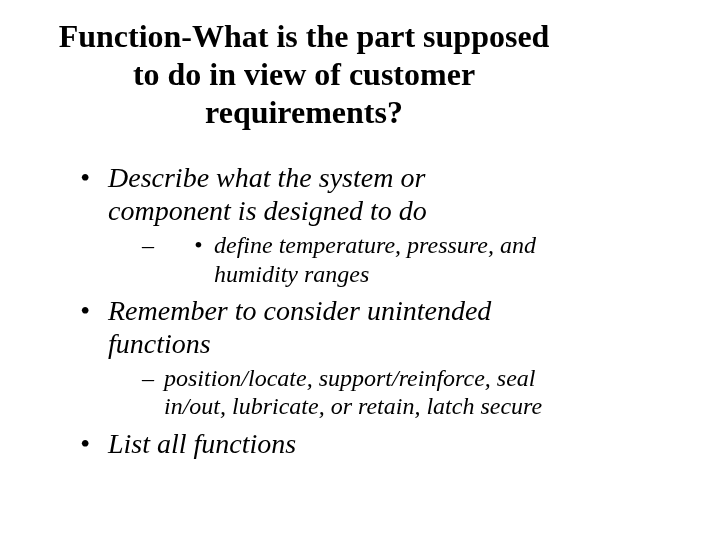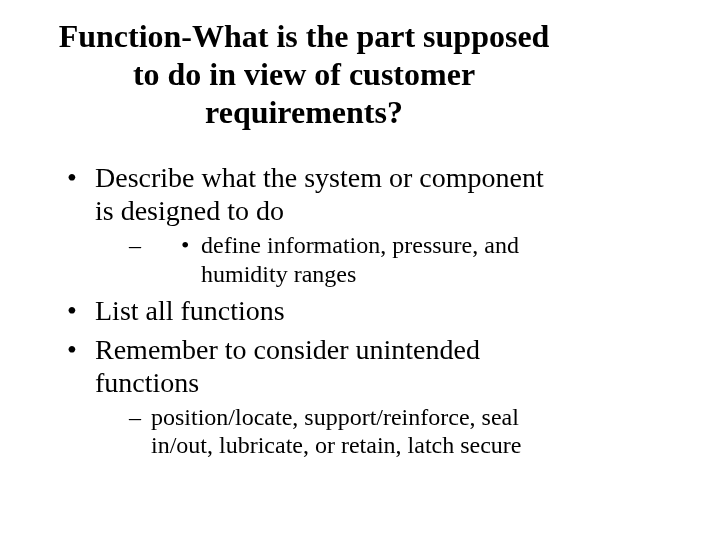--- a/index.html
+++ b/index.html
@@ -22,22 +22,23 @@
     line-height: 1.18;
     text-align: center;
     margin: 0 20px 30px 20px;
   }
   .body {
     font-size: 28px;
     line-height: 1.18;
   }
   ul.lvl1 {
     list-style: none;
-    margin: 3px;
+    margin: 16px;
     padding: 0 10px 0 34px;
+    font-style: italic;
   }
   ul.lvl1 > li {
     position: relative;
     padding-left: 28px;
     margin: 0 0 6px 0;
   }
   ul.lvl1 > li::before {
     content: "•";
     position: absolute;
     left: 0;
@@ -87,32 +88,32 @@
   <h1 class="title">Function-What is the part supposed to do in view of customer requirements?</h1>
 
   <div class="body">
     <ul class="lvl1">
       <li>
         <span>Describe what the system or component is designed to do</span>
         <ul class="lvl2">
           <li>
             <ul class="lvl3">
               <li>
-                <span>define information, pressure, and humidity ranges</span>
+                <span>define temperature, pressure, and humidity ranges</span>
               </li>
             </ul>
           </li>
         </ul>
-      </li>
-      <li>
-        <span>List all functions</span>
       </li>
       <li>
         <span>Remember to consider unintended functions</span>
         <ul class="lvl2">
           <li>
             <span>position/locate, support/reinforce, seal in/out, lubricate, or retain, latch secure</span>
           </li>
         </ul>
       </li>
+      <li>
+        <span>List all functions</span>
+      </li>
     </ul>
   </div>
 </div>
 
 </body></html>

